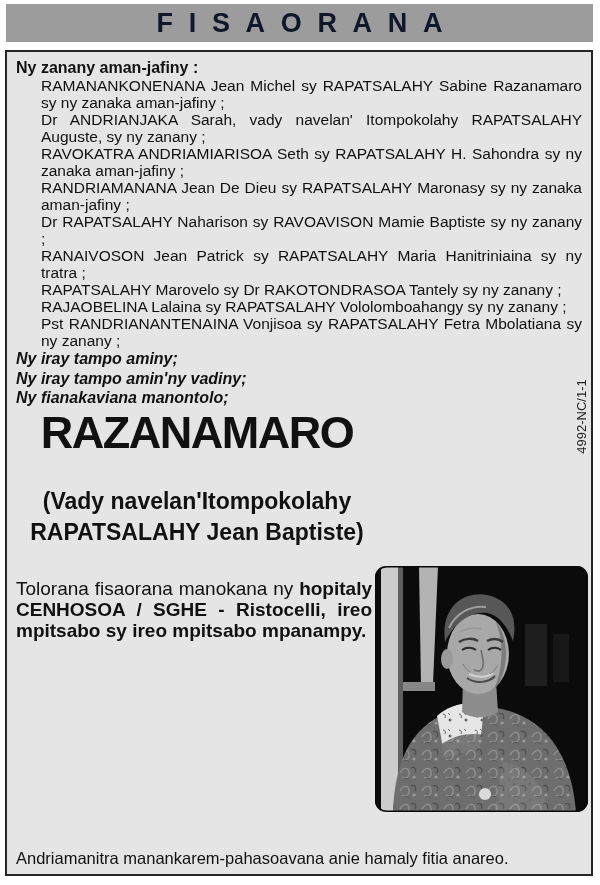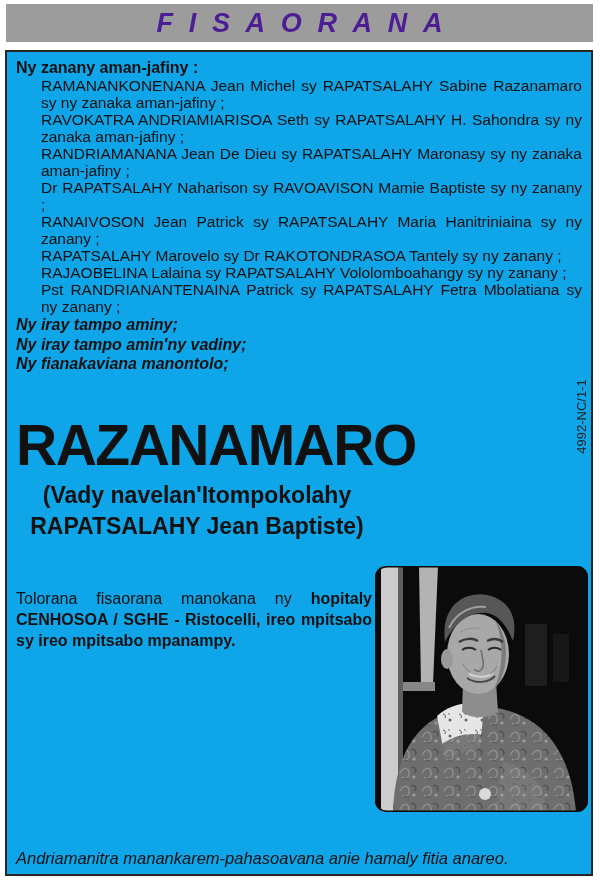--- a/index.html
+++ b/index.html
@@ -2,40 +2,40 @@
 <html><head>
 <meta charset="utf-8">
 <style>
   html,body{margin:0;padding:0;background:#ffffff;}
   body{width:600px;height:885px;font-family:"Liberation Sans",sans-serif;color:#111;}
   .page{position:relative;width:600px;height:885px;background:#fff;overflow:hidden;}
 
   
   .header-bar{position:absolute;left:6px;top:4px;width:587px;height:38px;background:#9c9c9c;
     display:flex;align-items:center;justify-content:center;}
-  .header-title{font-size:27px;font-weight:bold;font-style:italic;color:#4c1d95;
+  .header-title{font-size:27px;font-weight:bold;color:#0f172a;
     letter-spacing:0.58em;text-indent:0.58em;white-space:nowrap;}
 
   
   .main-box{position:absolute;left:5px;top:50px;width:588px;height:826px;
-    border:2px solid #262626;box-sizing:border-box;padding:6px 9px;background:#0ea5e9;}
+    border:2px solid #262626;box-sizing:border-box;padding:6px 9px;background:#e5e5e5;}
 
   .intro-label{font-size:16px;font-weight:bold;line-height:19px;}
   .entry{margin-left:25px;font-size:15.5px;line-height:17px;text-align:justify;}
   .family-line{font-size:16px;font-weight:bold;line-height:19.5px;font-style:italic;}
   .gratitude{font-size:15.5px;line-height:19.3px;text-align:justify;margin-top:1px;}
 
   .memorial-left{width:362px;}
-  .deceased-name{margin-top:46px;text-align:center;font-size:57px;font-weight:800;
+  .deceased-name{text-align:center;font-size:45px;font-weight:800;
     letter-spacing:-1.5px;line-height:50px;white-space:nowrap;}
-  .deceased-subtitle{margin-top:10px;text-align:center;font-size:23px;font-weight:bold;line-height:31px;}
-  .thanks{margin-top:46px;width:356px;font-size:16px;line-height:21px;text-align:justify;}
+  .deceased-subtitle{margin-top:28px;text-align:center;font-size:23px;font-weight:bold;line-height:31px;}
+  .thanks{margin-top:30px;width:356px;font-size:19px;line-height:21px;text-align:justify;}
   .thanks .bold{font-weight:bold;}
 
-  .closing{position:absolute;left:9px;right:9px;bottom:5px;font-size:16.5px;line-height:21.5px;font-style:italic;}
+  .closing{position:absolute;left:9px;right:9px;bottom:5px;font-size:16.5px;line-height:21.5px;}
 
   .photo-frame{position:absolute;left:368px;top:514px;width:213px;height:246px;}
   .photo-frame svg{display:block;width:213px;height:246px;}
 
   .side-ref{position:absolute;left:531px;top:409px;width:100px;text-align:center;
     transform:rotate(-90deg);font-size:13px;color:#222;white-space:nowrap;}
 </style>
 </head>
 <body>
 
@@ -44,27 +44,28 @@
   <div class="header-bar">
     <div class="header-title">FISAORANA</div>
   </div>
 
   <div class="main-box">
 
     <div class="intro-label">Ny zanany aman-jafiny :</div>
 
     <div>
       <div class="entry">RAMANANKONENANA Jean Michel sy RAPATSALAHY Sabine Razanamaro sy ny zanaka aman-jafiny ;</div>
+      <div class="entry">Dr ANDRIANJAKA Sarah, vady navelan' Itompokolahy RAPATSALAHY Auguste, sy ny zanany ;</div>
       <div class="entry">RAVOKATRA ANDRIAMIARISOA Seth sy RAPATSALAHY H. Sahondra sy ny zanaka aman-jafiny ;</div>
       <div class="entry">RANDRIAMANANA Jean De Dieu sy RAPATSALAHY Maronasy sy ny zanaka aman-jafiny ;</div>
       <div class="entry">Dr RAPATSALAHY Naharison sy RAVOAVISON Mamie Baptiste sy ny zanany ;</div>
-      <div class="entry">RANAIVOSON Jean Patrick sy RAPATSALAHY Maria Hanitriniaina sy ny zanany ;</div>
+      <div class="entry">RANAIVOSON Jean Patrick sy RAPATSALAHY Maria Hanitriniaina sy ny tratra ;</div>
       <div class="entry">RAPATSALAHY Marovelo sy Dr RAKOTONDRASOA Tantely sy ny zanany ;</div>
       <div class="entry">RAJAOBELINA Lalaina sy RAPATSALAHY Vololomboahangy sy ny zanany ;</div>
-      <div class="entry">Pst RANDRIANANTENAINA Patrick sy RAPATSALAHY Fetra Mbolatiana sy ny zanany ;</div>
+      <div class="entry">Pst RANDRIANANTENAINA Vonjisoa sy RAPATSALAHY Fetra Mbolatiana sy ny zanany ;</div>
     </div>
 
     <div>
       <div class="family-line">Ny iray tampo aminy;</div>
       <div class="family-line">Ny iray tampo amin'ny vadiny;</div>
       <div class="family-line">Ny fianakaviana manontolo;</div>
     </div>
 
 
     <div class="memorial-left">

